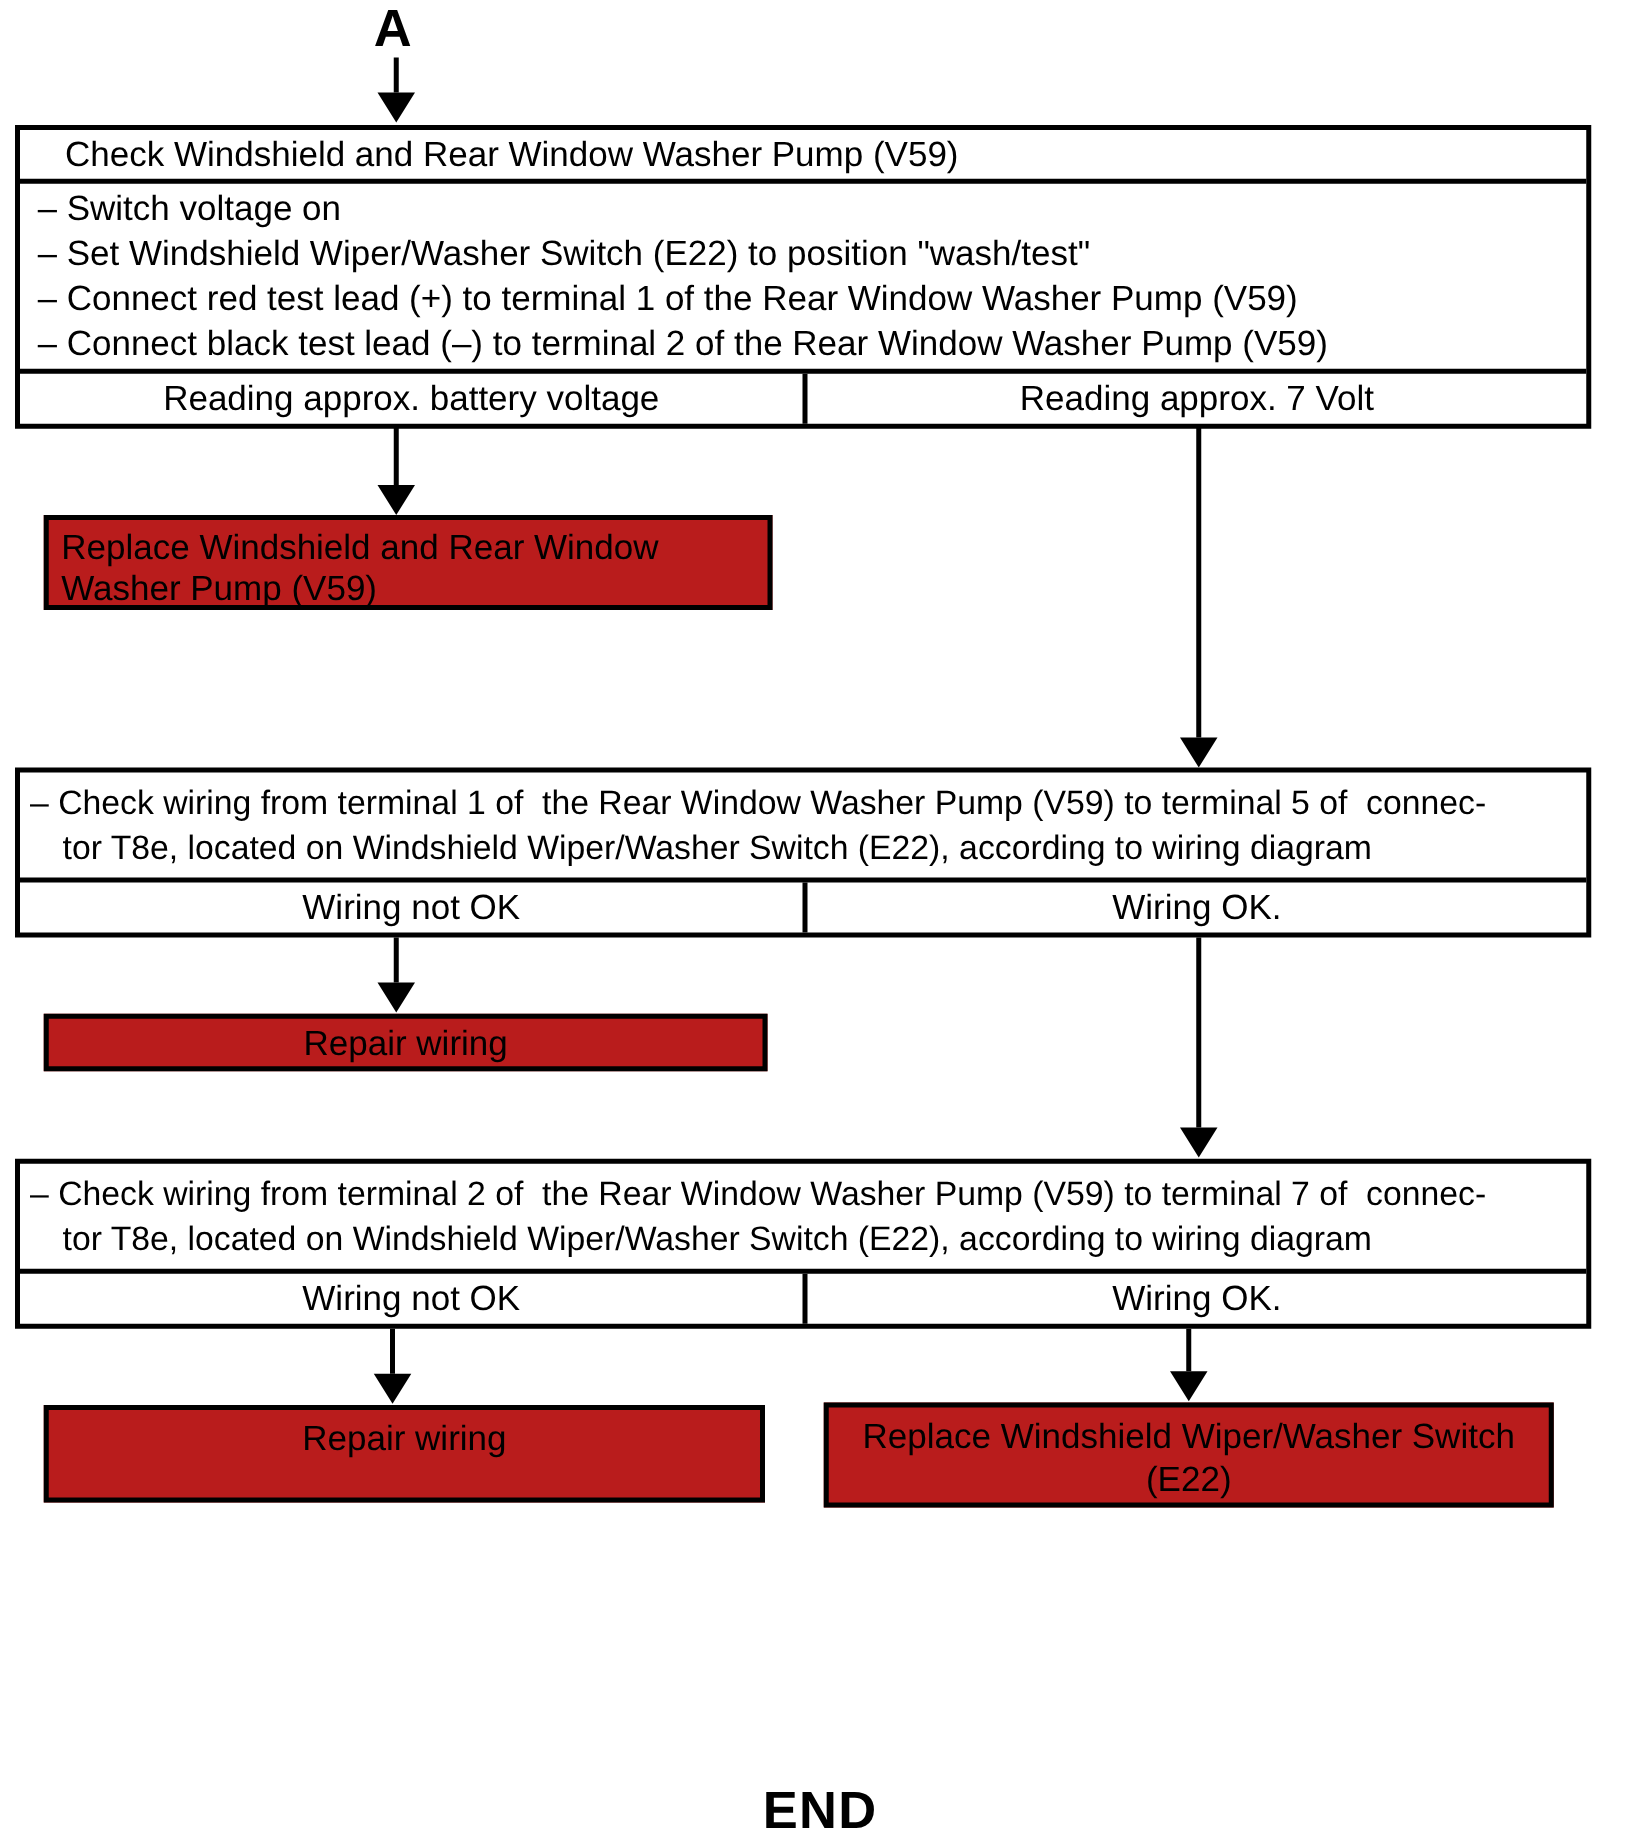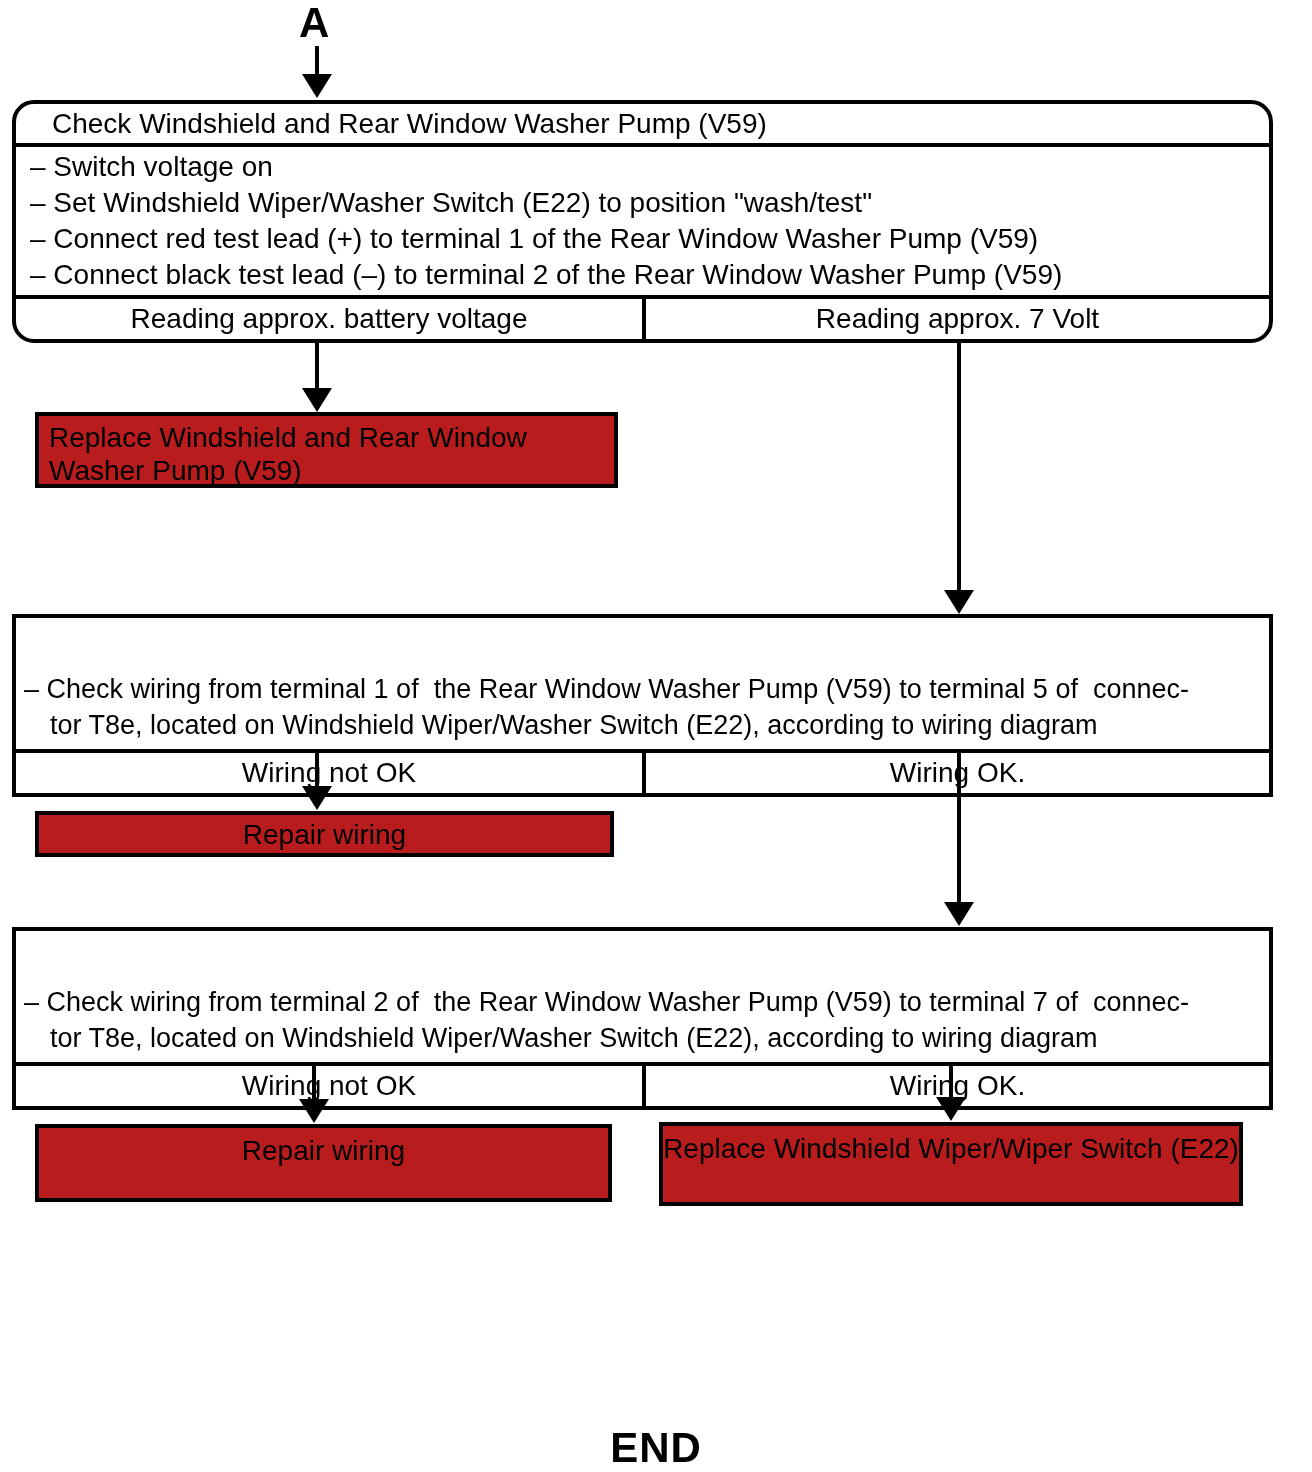--- a/index.html
+++ b/index.html
@@ -38,21 +38,21 @@
     border-bottom:4px solid #000;
     padding-left:36px;
     font-size:28px;
     white-space:pre;overflow:hidden;
   }
   .steps{padding:2px 0 2px 14px;}
   .step{
     font-size:28px;line-height:36px;
     white-space:pre;overflow:hidden;
   }
-  .cw-body{padding:6px 16px 6px 0;margin-top:47px;}
+  .cw-body{padding:6px 16px 6px 0;}
   .cw-line{
     font-size:27px;line-height:36px;
     white-space:pre;overflow:hidden;
   }
   .cw-line1{padding-left:8px;}
   .cw-line2{padding-left:34px;}
   .split-row{
     display:flex;
     border-top:4px solid #000;
     height:40px;
@@ -86,21 +86,21 @@
 
 <div id="canvas">
 
   <div class="connector-label">A</div>
 
   <div class="arrow" style="left:302px;top:46px;height:52px">
     <div class="shaft"></div>
     <div class="head"></div>
   </div>
 
-  <div class="pbox" style="left:12px;top:100px;width:1261px;border-radius:22px;">
+  <div class="pbox" style="left:12px;top:100px;width:1261px;">
     <div class="title-row">Check Windshield and Rear Window Washer Pump (V59)</div>
     <div class="steps">
       <div class="step">– Switch voltage on</div>
       <div class="step">– Set Windshield Wiper/Washer Switch (E22) to position "wash/test"</div>
       <div class="step">– Connect red test lead (+) to terminal 1 of the Rear Window Washer Pump (V59)</div>
       <div class="step">– Connect black test lead (–) to terminal 2 of the Rear Window Washer Pump (V59)</div>
     </div>
     <div class="split-row">
       <div class="split-cell split-left">Reading approx. battery voltage</div>
       <div class="split-cell split-right">Reading approx. 7 Volt</div>
@@ -158,17 +158,17 @@
     <div class="head"></div>
   </div>
 
   <div class="leafbox leaf-topcenter" style="left:35px;top:1124px;width:577px;height:78px;">Repair wiring</div>
 
   <div class="arrow" style="left:936px;top:1063px;height:58px">
     <div class="shaft"></div>
     <div class="head"></div>
   </div>
 
-  <div class="leafbox leaf-center2" style="left:659px;top:1122px;width:584px;height:84px;">Replace Windshield Wiper/Wiper Switch (E22)</div>
+  <div class="leafbox leaf-center2" style="left:659px;top:1122px;width:584px;height:84px;">Replace Windshield Wiper/Washer Switch (E22)</div>
 
   <div class="end-label">END</div>
 
 </div>
 
 </body></html>

